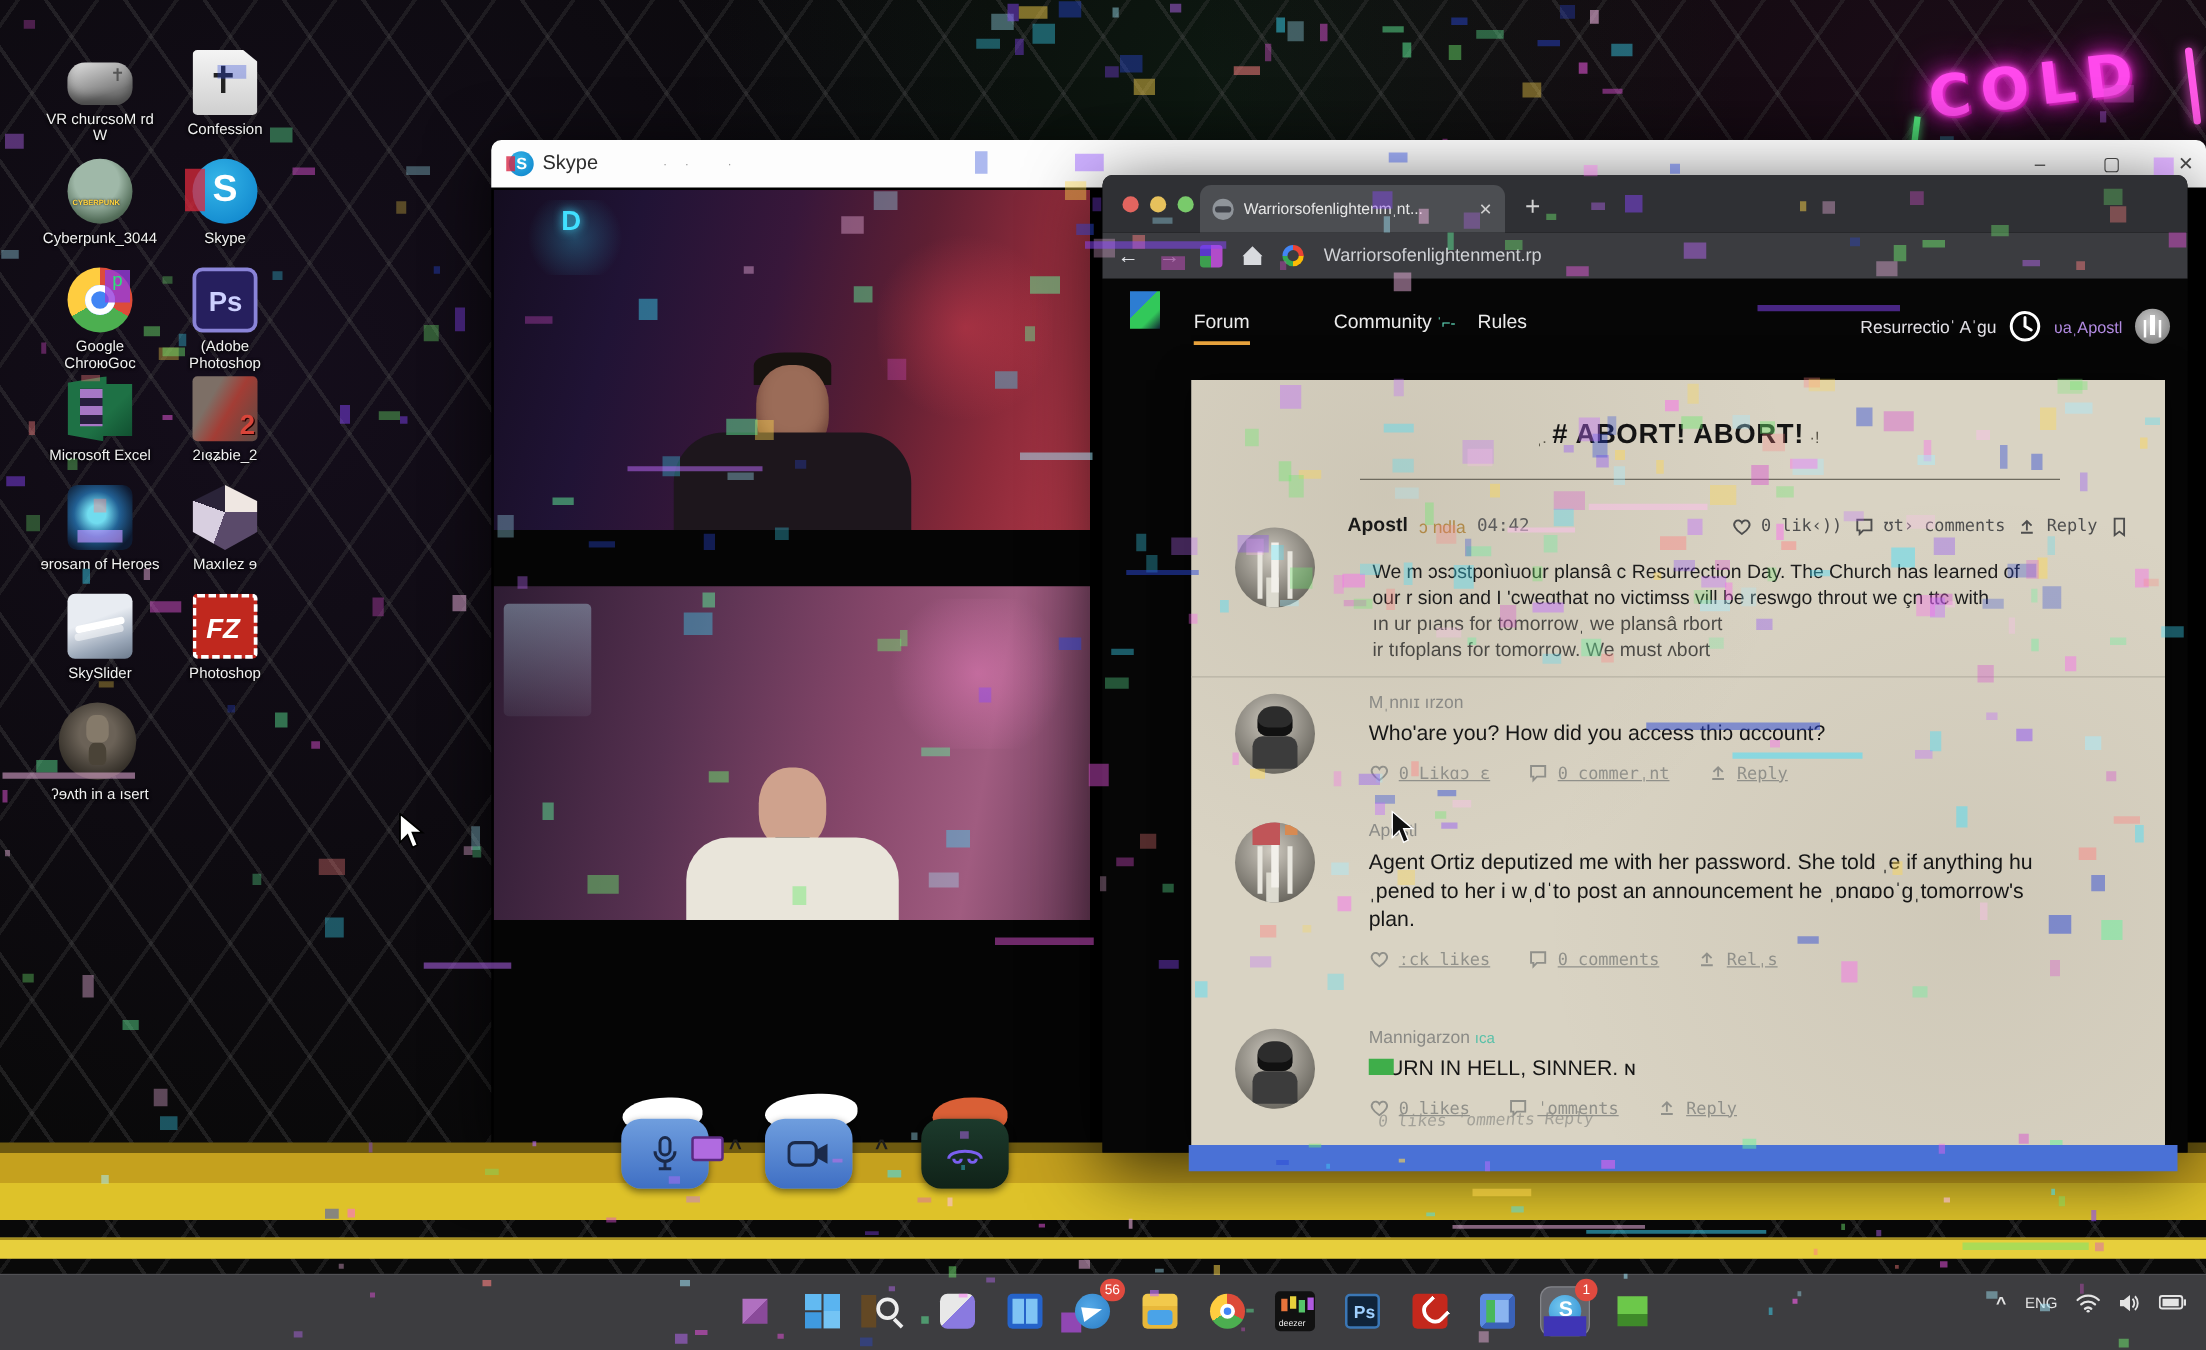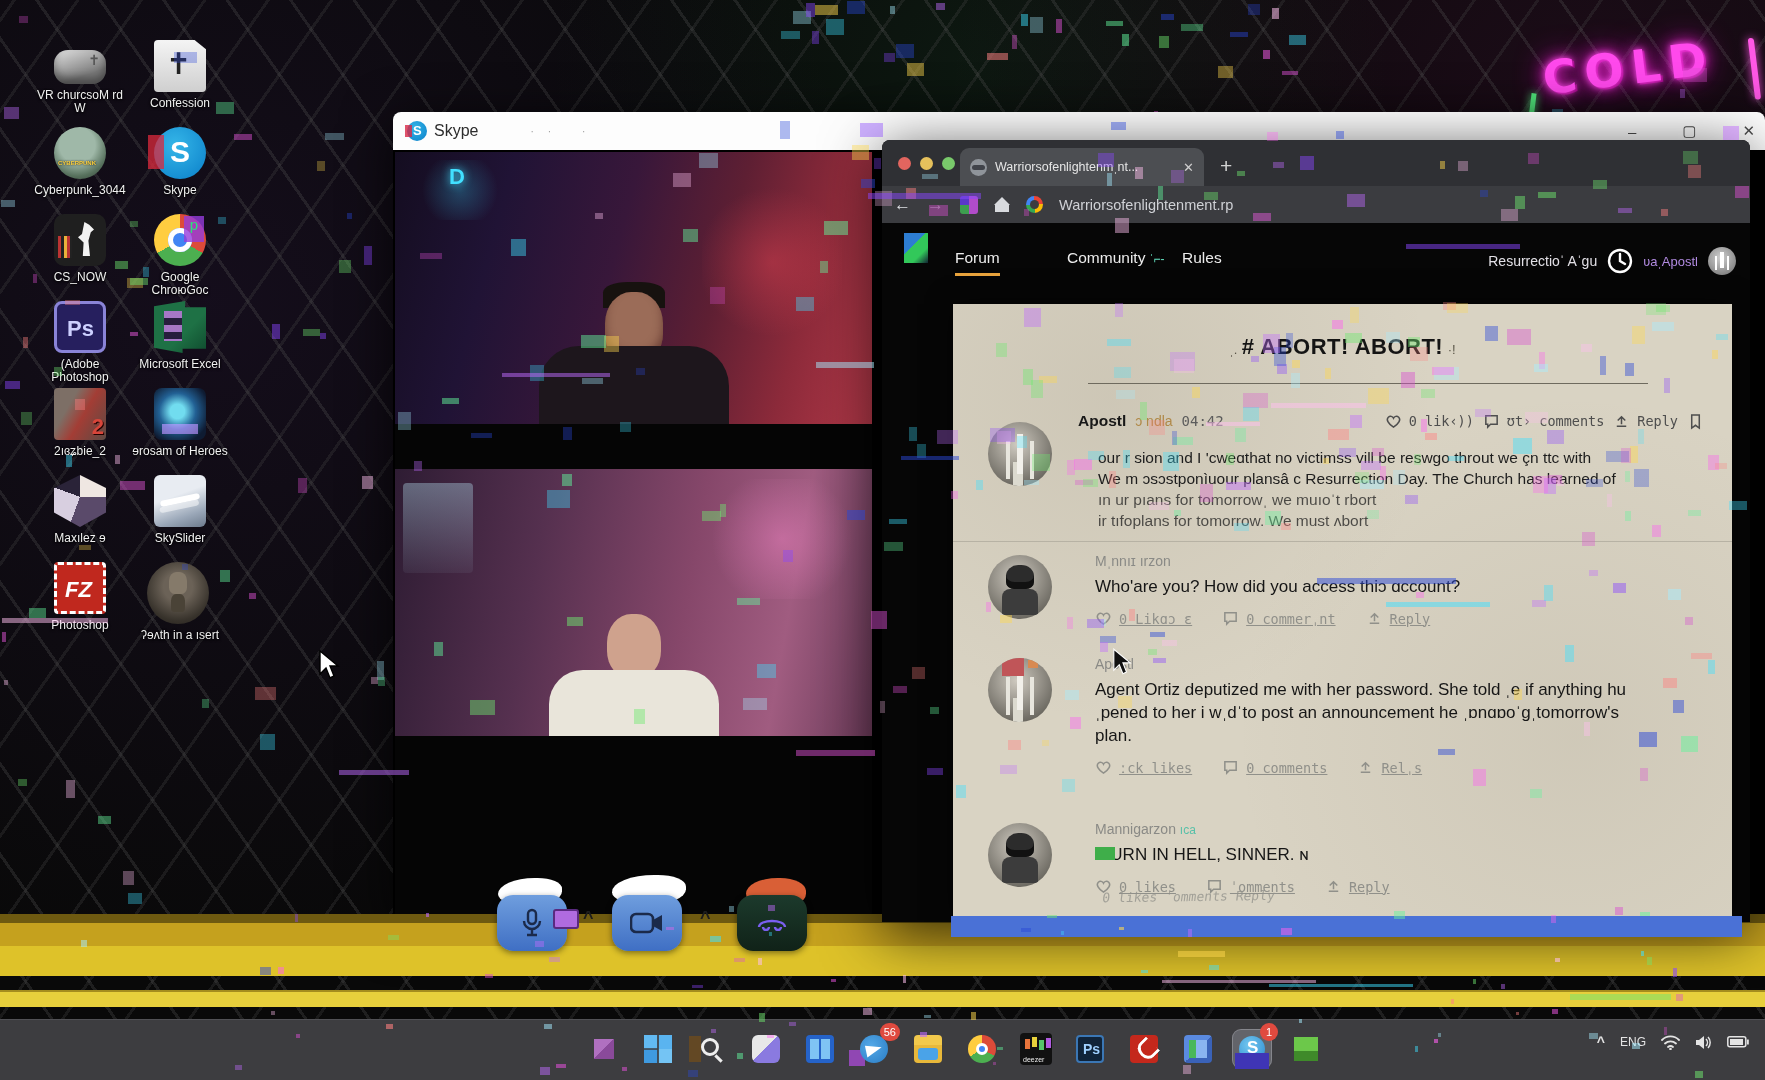--- a/index.html
+++ b/index.html
@@ -264,24 +264,20 @@
     <div class="dicon">
       <div class="dicon-art di-cyberpunk"></div>
       <div class="dicon-label">Cyberpunk_3044</div>
     </div>
 
     <div class="dicon">
       <div class="dicon-art di-skype"></div>
       <div class="dicon-label">Skype</div>
     </div>
 
-    <div class="dicon">
-      <div class="dicon-art di-csnow"></div>
-      <div class="dicon-label">CS_NOW</div>
-    </div>
 
     <div class="dicon">
       <div class="dicon-art di-chrome"></div>
       <div class="dicon-label">Google ChroюGoc</div>
     </div>
 
     <div class="dicon">
       <div class="dicon-art di-photoshop"></div>
       <div class="dicon-label">(Adobe Photoshop</div>
     </div>
@@ -558,23 +554,23 @@
             <span>Reply</span>
           </span>
           <span class="mrow" id="post-bookmark-wrap">
             <svg class="micon" viewBox="0 0 18 18">
                 <path d="M5 2 h8 v14 l-4 -3 l-4 3 Z"></path>
               </svg>
           </span>
         </div>
         <div class="white-strip"></div>
         <div id="post-body">
+            <div>We m  ɔsɔstponìuour plansâ c Resurrection Day. The Church has learned of</div>
             <div>our r  sion and I 'cweɑthat no victimss vill be reswgo throut we çn ttc with</div>
-            <div>We m  ɔsɔstponìuour plansâ c Resurrection Day. The Church has learned of</div>
-            <div class="l3">ın   ur pıans for tomorrowˌ we muıoˈt rbort</div>
+            <div class="l3">ın   ur pıans for tomorrowˌ we plansâ rbort</div>
             <div class="l3">ir tıfoplans for tomorrow. We must ʌbort</div>
           </div>
 
         <hr id="comments-rule">
         <div id="comments-host">
     <div class="comment" style="top: 249px;">
       <div class="avatar av-knight"></div>
       <div class="c-author"><span class="ca">Mˌnnıɪ ırzon</span> <span class="cg"></span></div>
       <div class="c-text">Who'are you? How did you access thiɔ ɑccount?</div>
       <div class="c-foot mono">

